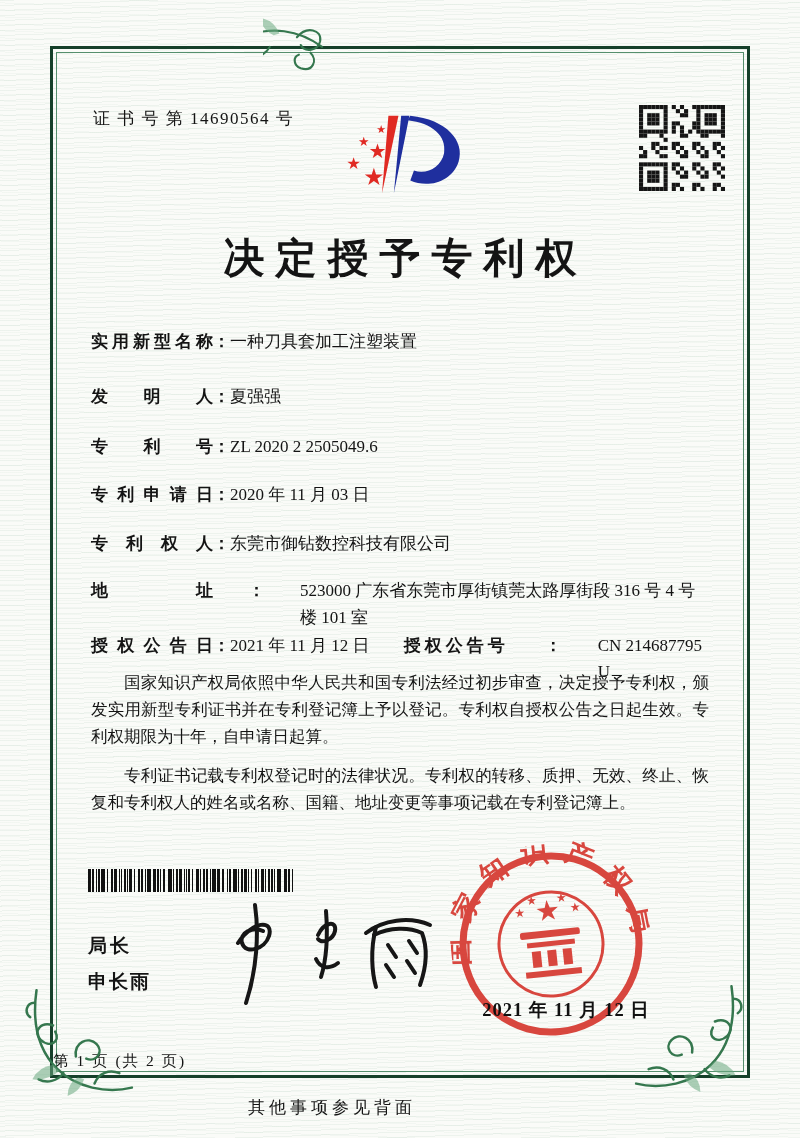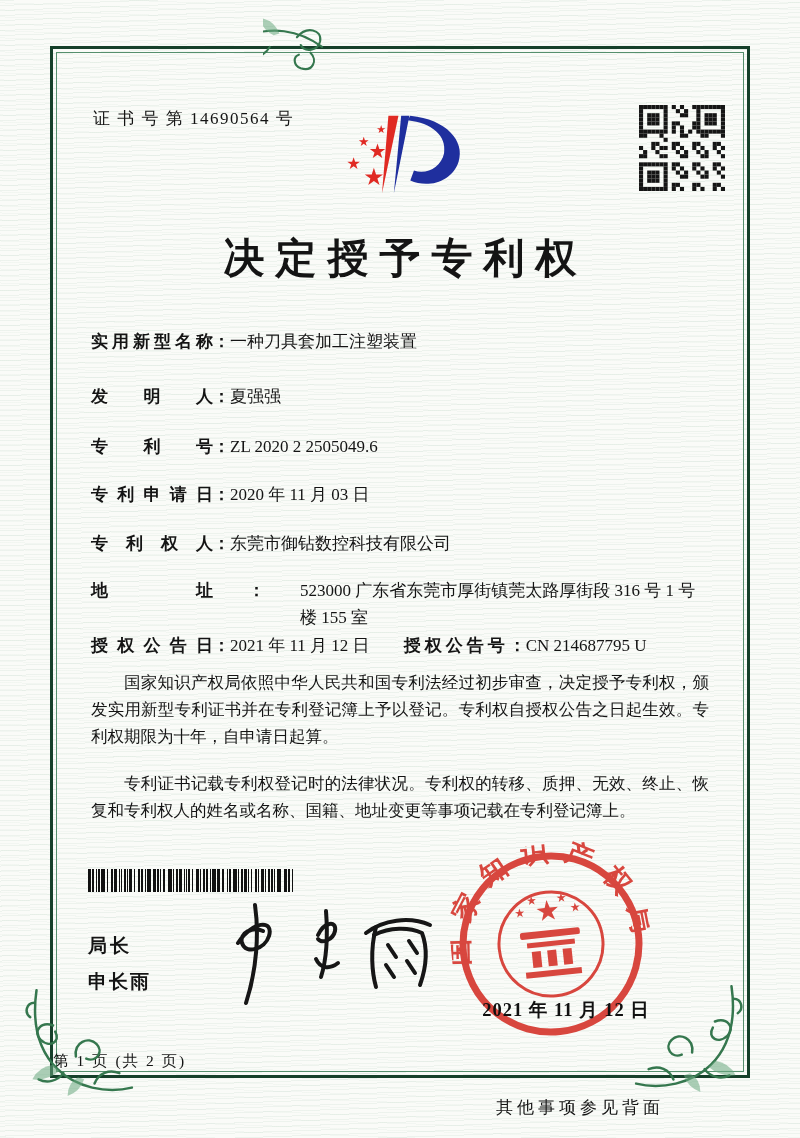--- a/index.html
+++ b/index.html
@@ -37,36 +37,36 @@
     text-align:justify;text-align-last:justify;font-weight:600;
   }
   .fcolon{flex:0 0 auto;font-weight:600;}
   .fvalue{flex:1 1 auto;font-weight:500;}
   .m-name{margin-bottom:29px;}
   .m-inv{margin-bottom:24px;}
   .m-pat{margin-bottom:22px;}
   .m-fil{margin-bottom:23px;}
   .m-own{margin-bottom:20px;}
   .m-addr{margin-bottom:2px;line-height:27px;gap:35px;}
-  .grant-cell2{display:flex;margin-left:34px;}
+  .grant-cell2{display:flex;margin-left:34px;gap:36px;}
   .paras{position:absolute;left:38px;right:38px;top:620px;font-size:16.5px;line-height:27px;text-align:justify;}
   .paras p{margin:0;text-indent:2em;font-weight:500;}
-  .paras p + p{margin-top:20px;}
+  .paras p + p{margin-top:12px;}
   .barcode{position:absolute;left:35px;top:820px;width:208px;height:23px;}
   .chief{position:absolute;left:35px;top:884px;font-size:19px;font-weight:700;letter-spacing:3px;}
   .chief-name{position:absolute;left:35px;top:920px;font-size:19px;font-weight:700;letter-spacing:2px;}
   .signature{position:absolute;left:145px;top:848px;width:250px;height:112px;}
   .seal{position:absolute;left:398px;top:795px;width:200px;height:200px;opacity:0.9;transform:rotate(-6deg);}
   .seal-date{
     position:absolute;left:408px;top:948px;width:210px;text-align:center;
     font-size:18.5px;font-weight:700;color:#101010;letter-spacing:1px;
   }
   .page-info{position:absolute;left:0;right:0;top:1002px;font-size:15.5px;font-weight:500;letter-spacing:2px;}
   .back-note{
-    position:absolute;left:0;right:0;top:1096px;text-align:right;
+    position:absolute;left:0;right:0;top:1096px;text-align:center;
     font-size:17px;font-weight:500;letter-spacing:4px;
   }
   .orn-top{position:absolute;left:263px;top:14px;width:262px;height:62px;}
   .orn-bl{position:absolute;left:20px;top:984px;width:118px;height:114px;}
   .orn-br{position:absolute;left:630px;top:980px;width:118px;height:114px;transform:scaleX(-1);}
 </style>
 </head>
 <body>
 
 <div class="page">
@@ -340,21 +340,21 @@
         <span class="fvalue">2020 年 11 月 03 日</span>
       </div>
       <div class="frow m-own">
         <span class="flabel">专利权人</span>
           <span class="fcolon">：</span>
         <span class="fvalue">东莞市御钻数控科技有限公司</span>
       </div>
       <div class="frow m-addr">
         <span class="flabel">地址</span>
           <span class="fcolon">：</span>
-        <span class="fvalue">523000 广东省东莞市厚街镇莞太路厚街段 316 号 1 号楼 155 室</span>
+        <span class="fvalue">523000 广东省东莞市厚街镇莞太路厚街段 316 号 4 号楼 101 室</span>
       </div>
       <div class="frow">
         <span class="flabel">授权公告日</span>
           <span class="fcolon">：</span>
         <span class="fvalue" style="flex:0 0 auto">2021 年 11 月 12 日</span>
         <span class="grant-cell2">
           <span class="fcolon" style="letter-spacing:4px">授权公告号</span>
             <span class="fcolon">：</span>
           <span class="fvalue">CN 214687795 U</span>
         </span>

